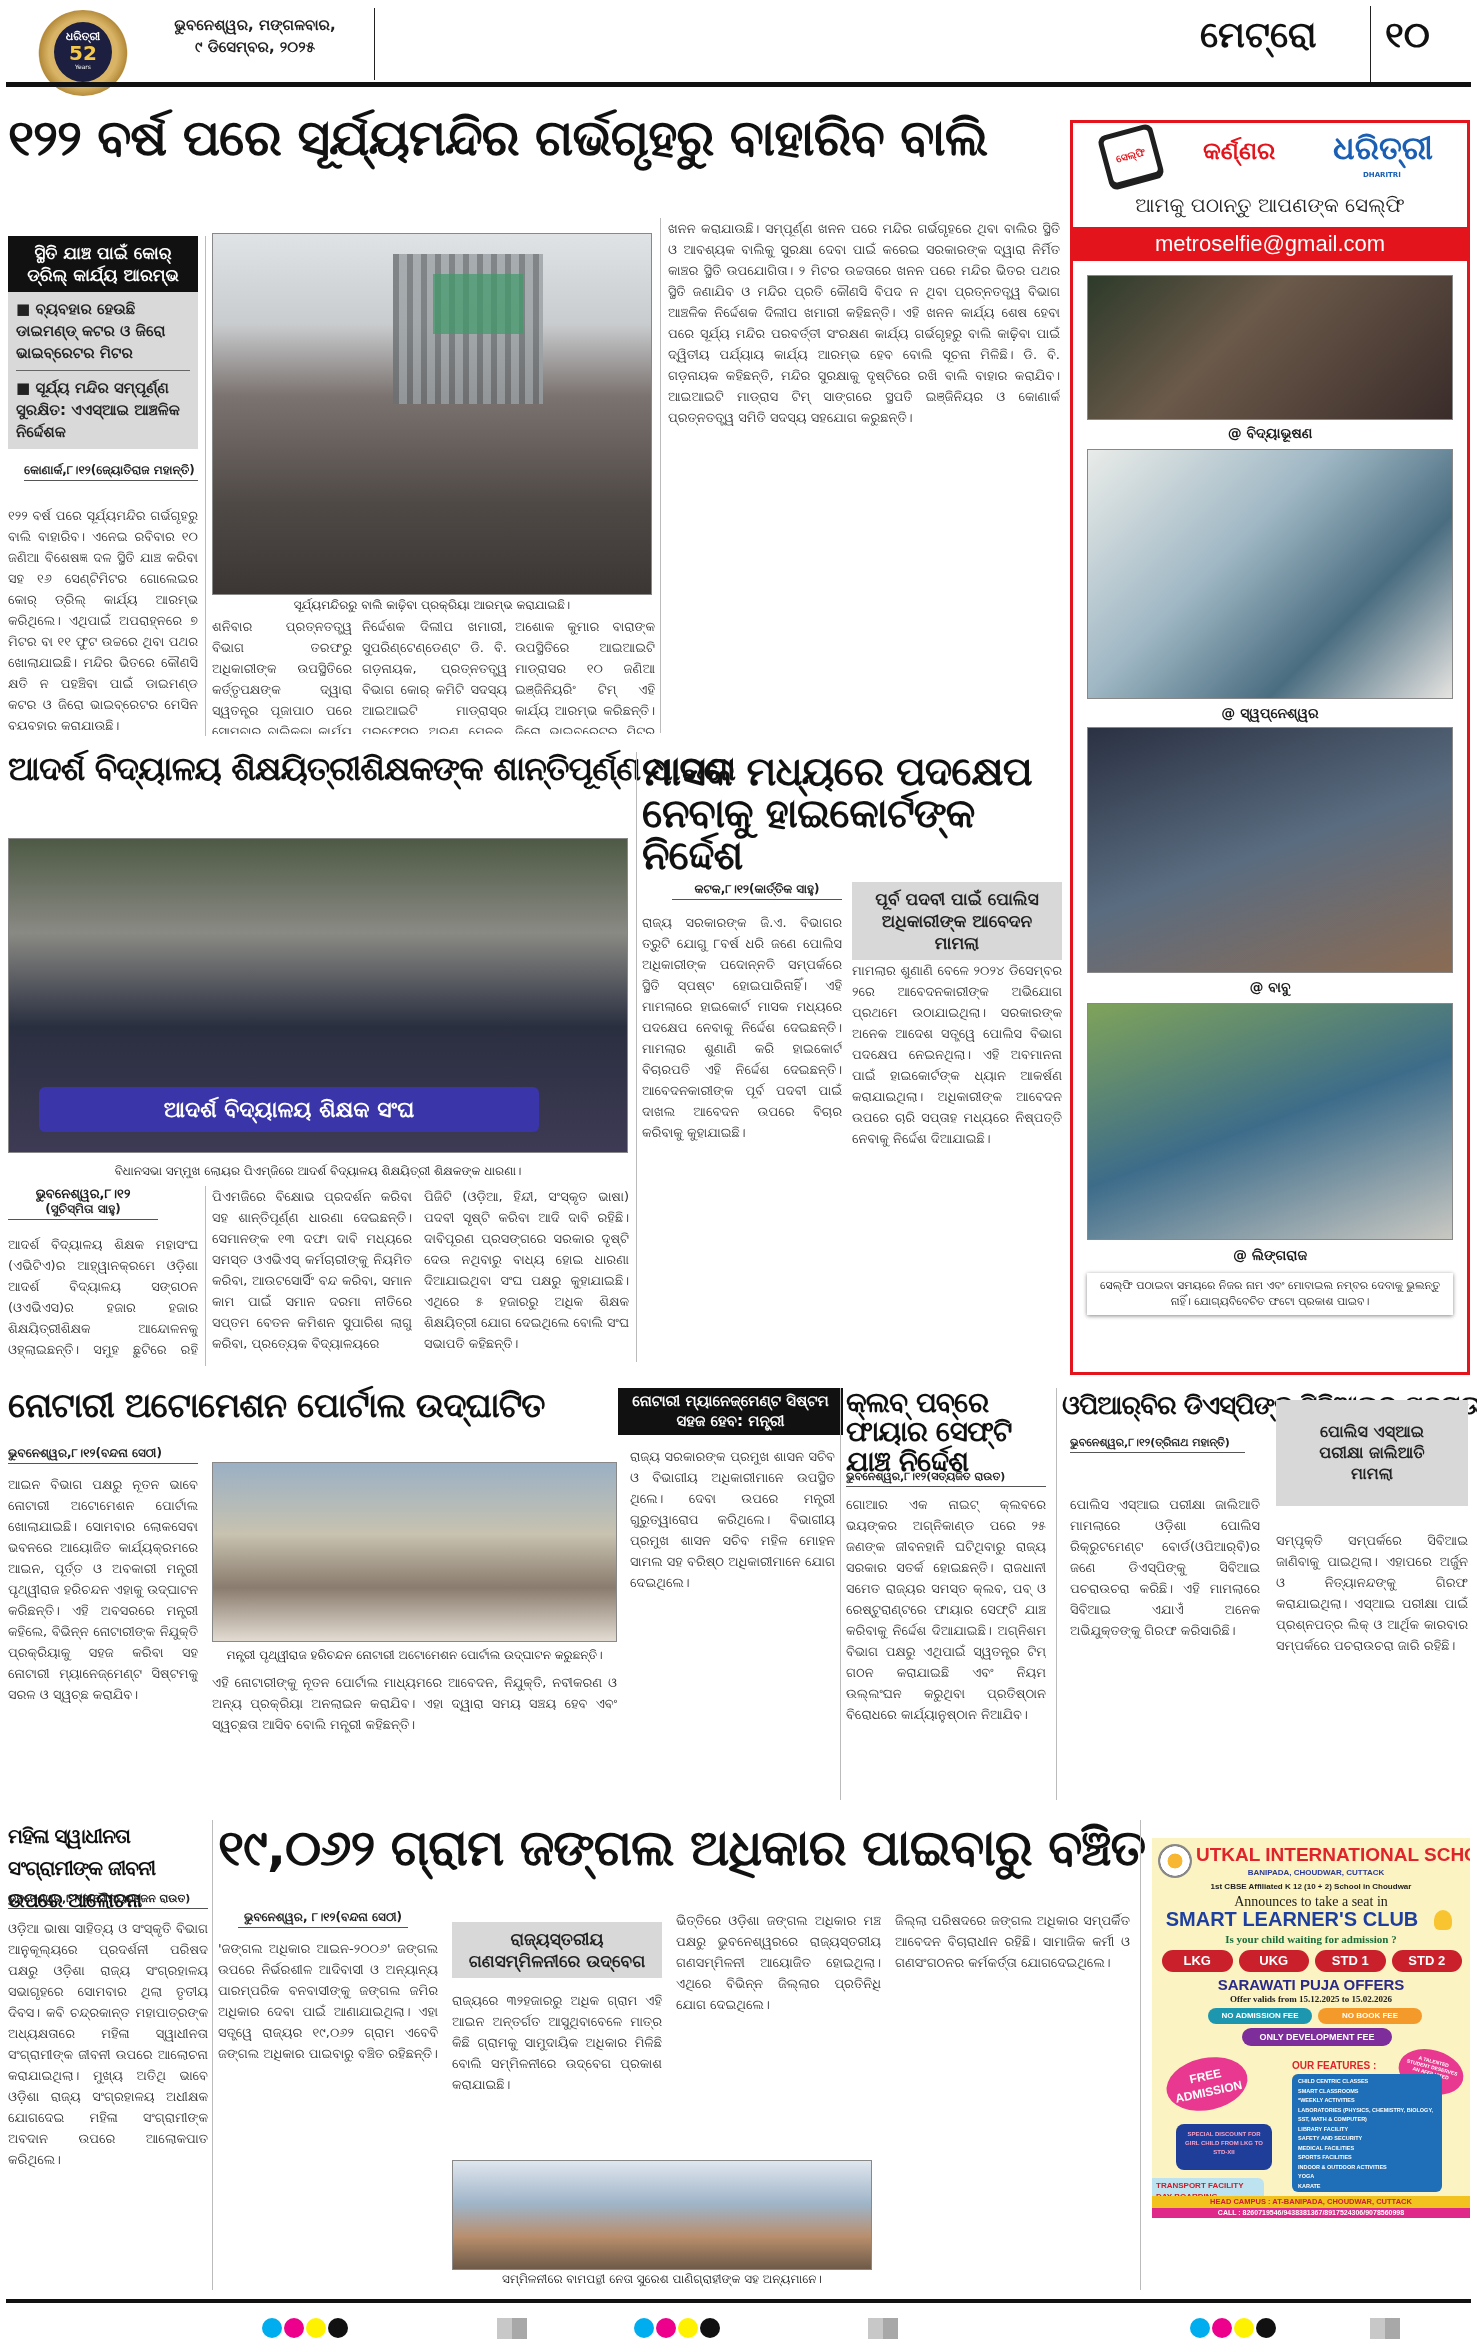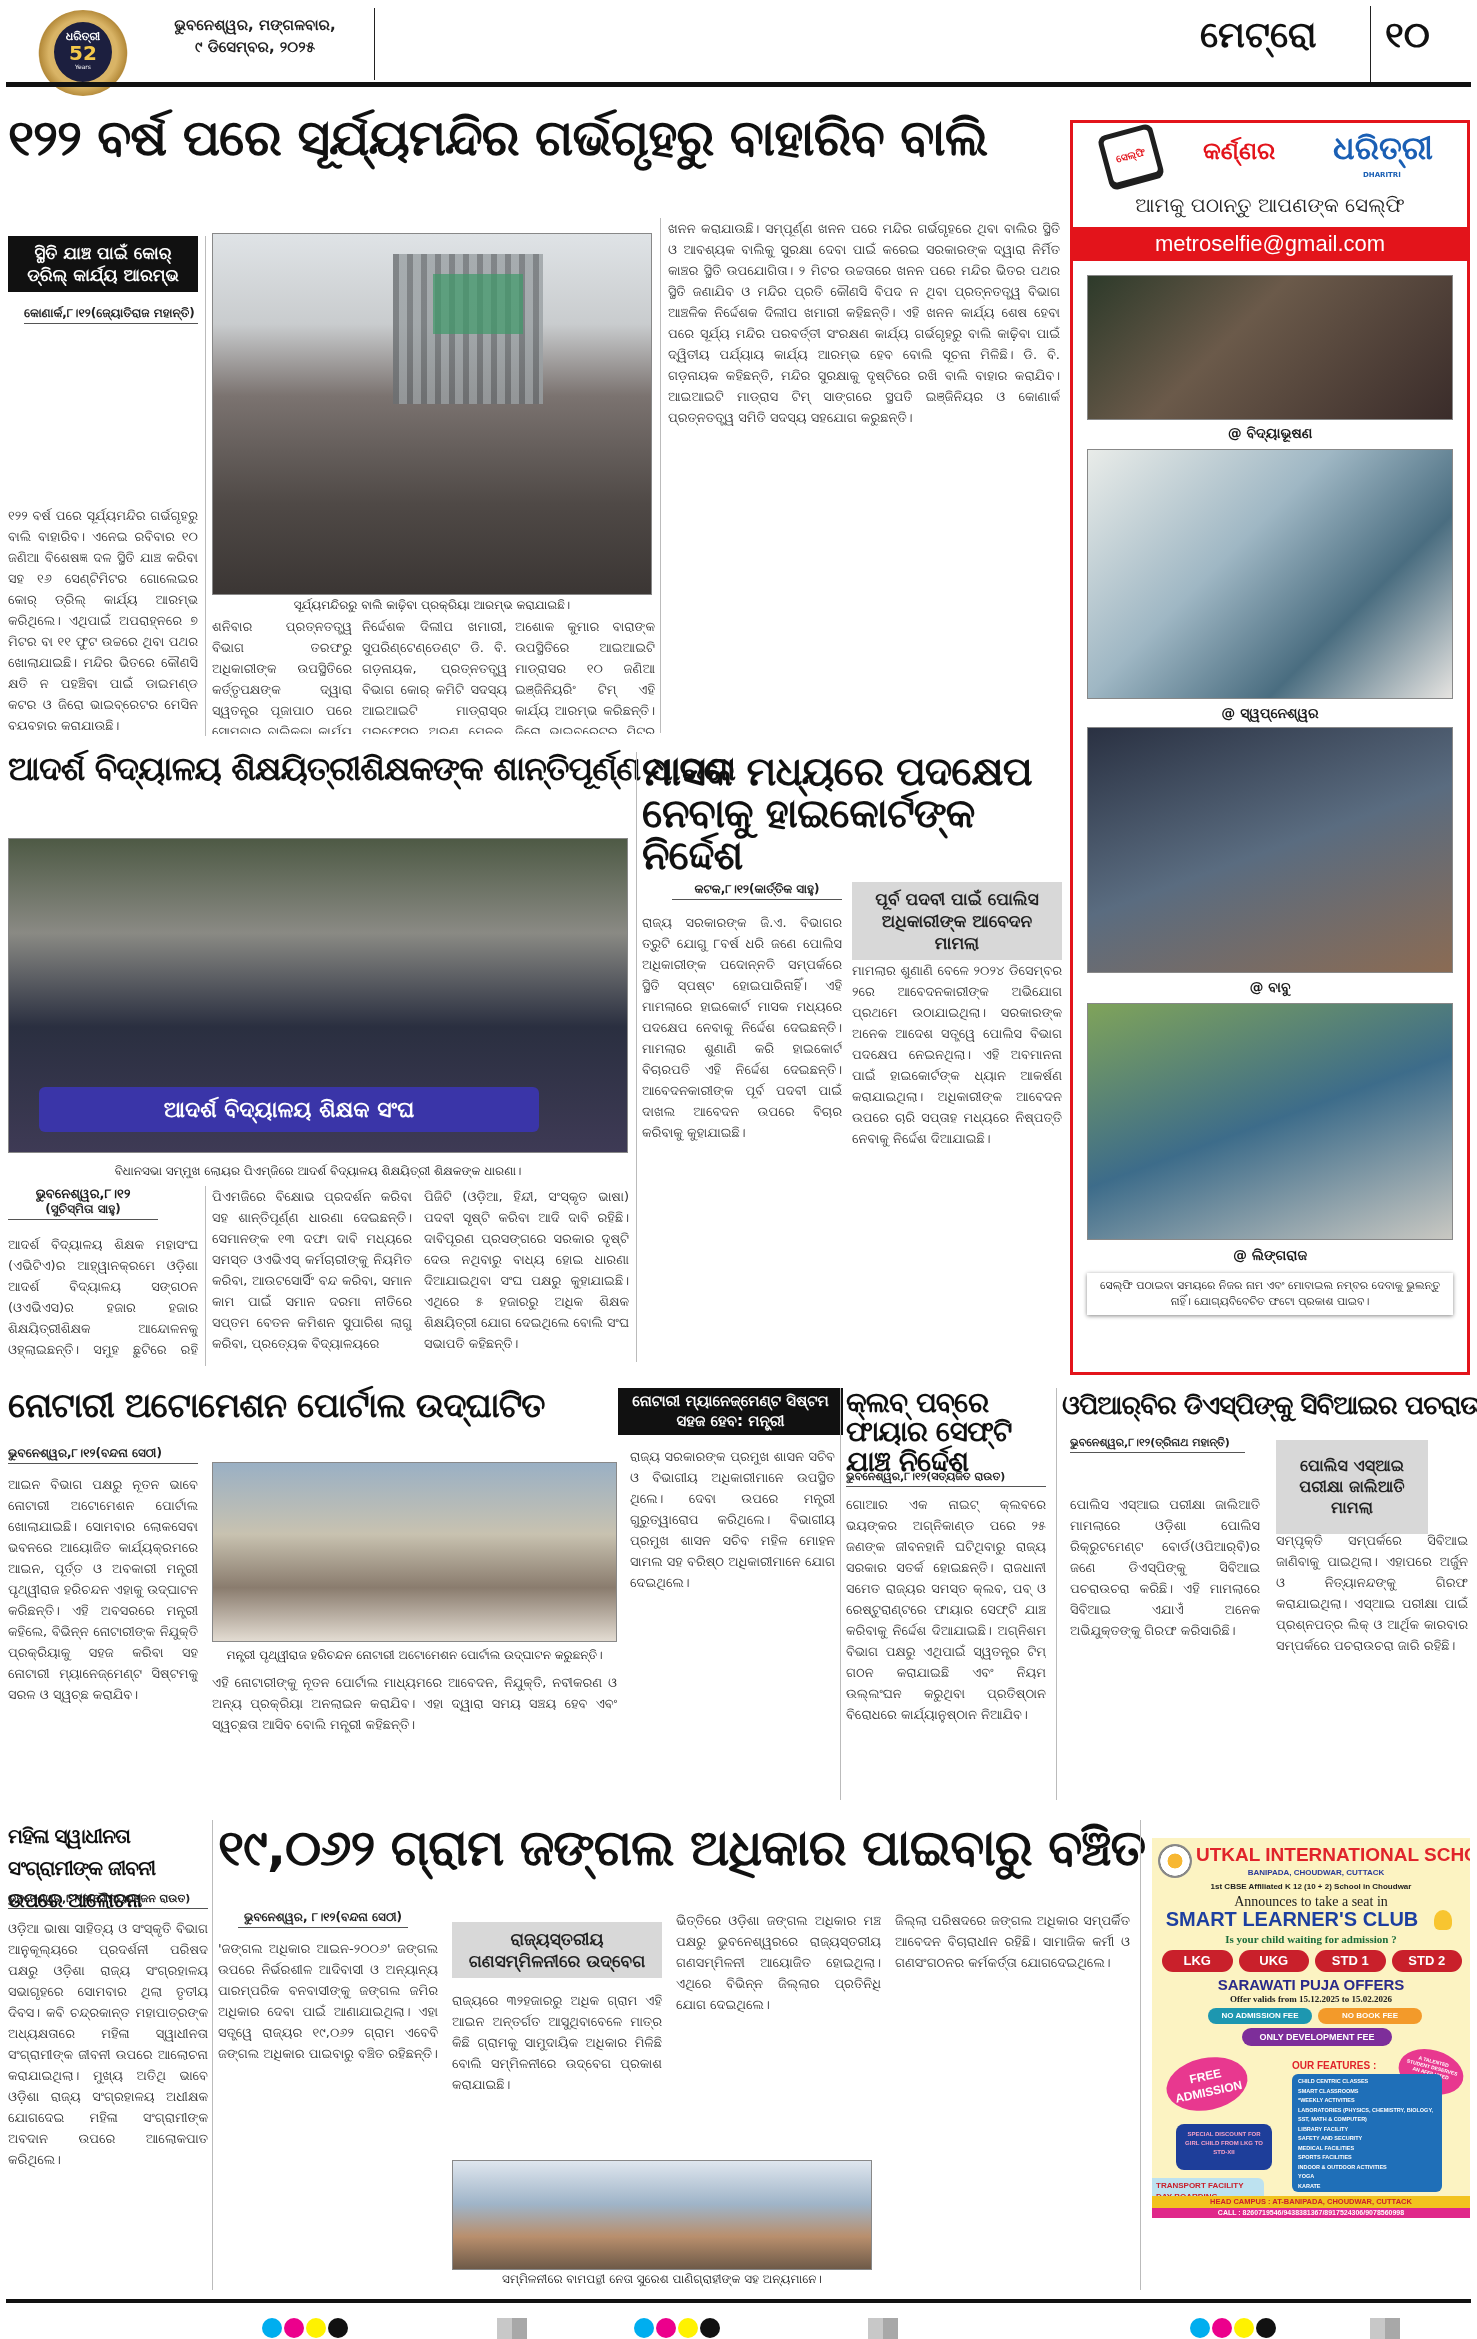--- a/index.html
+++ b/index.html
@@ -38,20 +38,24 @@
   <div class="abs" style="left:1200px;top:14px;font-size:36px;font-weight:bold;color:#111;">ମେଟ୍ରୋ</div>
   <div class="abs vrule" style="left:1370px;top:6px;height:76px;background:#222;"></div>
   <div class="abs" style="left:1385px;top:14px;font-size:36px;font-weight:bold;color:#111;">୧୦</div>
 </div>
 <div class="abs rule" style="left:6px;top:82px;width:1465px;height:5px;"></div>
 
 <div class="abs hl" style="left:8px;top:112px;width:1050px;font-size:50px;white-space:nowrap;">୧୨୨ ବର୍ଷ ପରେ ସୂର୍ଯ୍ୟମନ୍ଦିର ଗର୍ଭଗୃହରୁ ବାହାରିବ ବାଲି</div>
 
 <div class="abs" style="left:8px;top:236px;width:190px;">
   <div class="blackbox" style="font-size:17px;padding:6px 4px;">ସ୍ଥିତି ଯାଞ୍ଚ ପାଇଁ କୋର୍ ଡ୍ରିଲ୍ କାର୍ଯ୍ୟ ଆରମ୍ଭ</div>
+  <div style="background:#d9d9d9;padding:6px 8px;font-size:15px;font-weight:bold;line-height:22px;color:#222;">
+    <div style="border-bottom:1px solid #666;padding-bottom:6px;margin-bottom:6px;">■ <span>ବ୍ୟବହାର ହେଉଛି ଡାଇମଣ୍ଡ୍ କଟର ଓ ଜିରୋ ଭାଇବ୍ରେଟର ମିଟର</span></div>
+    <div>■ <span>ସୂର୍ଯ୍ୟ ମନ୍ଦିର ସମ୍ପୂର୍ଣ୍ଣ ସୁରକ୍ଷିତ: ଏଏସ୍ଆଇ ଆଞ୍ଚଳିକ ନିର୍ଦ୍ଦେଶକ</span></div>
+  </div>
   <div class="dateline" style="margin-top:14px;font-size:12px;margin-left:16px;">କୋଣାର୍କ,୮।୧୨(ଜ୍ୟୋତିରାଜ ମହାନ୍ତି)</div>
 </div>
 <div class="abs body-text" style="left:8px;top:505px;width:190px;height:225px;">୧୨୨ ବର୍ଷ ପରେ ସୂର୍ଯ୍ୟମନ୍ଦିର ଗର୍ଭଗୃହରୁ ବାଲି ବାହାରିବ। ଏନେଇ ରବିବାର ୧୦ ଜଣିଆ ବିଶେଷଜ୍ଞ ଦଳ ସ୍ଥିତି ଯାଞ୍ଚ କରିବା ସହ ୧୬ ସେଣ୍ଟିମିଟର ଗୋଲେଇର କୋର୍ ଡ୍ରିଲ୍ କାର୍ଯ୍ୟ ଆରମ୍ଭ କରିଥିଲେ। ଏଥିପାଇଁ ଅପରାହ୍ନରେ ୭ ମିଟର ବା ୧୧ ଫୁଟ ଉଚ୍ଚରେ ଥିବା ପଥର ଖୋଲାଯାଇଛି। ମନ୍ଦିର ଭିତରେ କୌଣସି କ୍ଷତି ନ ପହଞ୍ଚିବା ପାଇଁ ଡାଇମଣ୍ଡ କଟର ଓ ଜିରୋ ଭାଇବ୍ରେଟର ମେସିନ ବ୍ୟବହାର କରାଯାଉଛି।</div>
 
 <div class="abs photo" style="left:212px;top:233px;width:440px;height:362px;background:linear-gradient(180deg,#dfe3e6 0%,#c9ccce 25%,#7b7370 45%,#4f4946 75%,#3b3634 100%);">
   <div class="abs" style="left:180px;top:20px;width:150px;height:150px;background:repeating-linear-gradient(90deg,#6b6f72 0 6px,#9aa0a3 6px 14px);opacity:.8;"></div>
   <div class="abs" style="left:220px;top:40px;width:90px;height:60px;background:#3f9a6a;opacity:.7;"></div>
 </div>
 <div class="abs caption" style="left:212px;top:598px;width:440px;">ସୂର୍ଯ୍ୟମନ୍ଦିରରୁ ବାଲି କାଢ଼ିବା ପ୍ରକ୍ରିୟା ଆରମ୍ଭ କରାଯାଇଛି।</div>
 
@@ -114,21 +118,21 @@
 <div class="abs caption" style="left:212px;top:1648px;width:405px;">ମନ୍ତ୍ରୀ ପୃଥ୍ୱୀରାଜ ହରିଚନ୍ଦନ ନୋଟାରୀ ଅଟୋମେଶନ ପୋର୍ଟାଲ ଉଦ୍‌ଘାଟନ କରୁଛନ୍ତି।</div>
 <div class="abs body-text" style="left:212px;top:1672px;width:405px;height:128px;">ଏହି ନୋଟାରୀଙ୍କୁ ନୂତନ ପୋର୍ଟାଲ ମାଧ୍ୟମରେ ଆବେଦନ, ନିଯୁକ୍ତି, ନବୀକରଣ ଓ ଅନ୍ୟ ପ୍ରକ୍ରିୟା ଅନଲାଇନ କରାଯିବ। ଏହା ଦ୍ୱାରା ସମୟ ସଞ୍ଚୟ ହେବ ଏବଂ ସ୍ୱଚ୍ଛତା ଆସିବ ବୋଲି ମନ୍ତ୍ରୀ କହିଛନ୍ତି।</div>
 <div class="abs body-text" style="left:630px;top:1446px;width:205px;height:354px;">ରାଜ୍ୟ ସରକାରଙ୍କ ପ୍ରମୁଖ ଶାସନ ସଚିବ ଓ ବିଭାଗୀୟ ଅଧିକାରୀମାନେ ଉପସ୍ଥିତ ଥିଲେ। ଦେବା ଉପରେ ମନ୍ତ୍ରୀ ଗୁରୁତ୍ୱାରୋପ କରିଥିଲେ। ବିଭାଗୀୟ ପ୍ରମୁଖ ଶାସନ ସଚିବ ମହିଳ ମୋହନ ସାମଲ ସହ ବରିଷ୍ଠ ଅଧିକାରୀମାନେ ଯୋଗ ଦେଇଥିଲେ।</div>
 
 <div class="abs hl" style="left:846px;top:1388px;width:200px;font-size:28px;">କ୍ଲବ୍ ପବ୍‌ରେ ଫାୟାର ସେଫ୍‌ଟି ଯାଞ୍ଚ ନିର୍ଦ୍ଦେଶ</div>
 <div class="abs dateline" style="left:846px;top:1470px;width:200px;font-size:11px;">ଭୁବନେଶ୍ୱର,୮।୧୨(ସତ୍ୟଜିତ ରାଉତ)</div>
 <div class="abs body-text" style="left:846px;top:1494px;width:200px;height:306px;">ଗୋଆର ଏକ ନାଇଟ୍ କ୍ଲବରେ ଭୟଙ୍କର ଅଗ୍ନିକାଣ୍ଡ ପରେ ୨୫ ଜଣଙ୍କ ଜୀବନହାନି ଘଟିଥିବାରୁ ରାଜ୍ୟ ସରକାର ସତର୍କ ହୋଇଛନ୍ତି। ରାଜଧାନୀ ସମେତ ରାଜ୍ୟର ସମସ୍ତ କ୍ଲବ, ପବ୍ ଓ ରେଷ୍ଟୁରାଣ୍ଟରେ ଫାୟାର ସେଫ୍‌ଟି ଯାଞ୍ଚ କରିବାକୁ ନିର୍ଦ୍ଦେଶ ଦିଆଯାଇଛି। ଅଗ୍ନିଶମ ବିଭାଗ ପକ୍ଷରୁ ଏଥିପାଇଁ ସ୍ୱତନ୍ତ୍ର ଟିମ୍ ଗଠନ କରାଯାଇଛି ଏବଂ ନିୟମ ଉଲ୍ଲଂଘନ କରୁଥିବା ପ୍ରତିଷ୍ଠାନ ବିରୋଧରେ କାର୍ଯ୍ୟାନୁଷ୍ଠାନ ନିଆଯିବ।</div>
 
 <div class="abs hl" style="left:1062px;top:1392px;width:410px;font-size:26px;white-space:nowrap;">ଓପିଆର୍‌ବିର ଡିଏସ୍‌ପିଙ୍କୁ ସିବିଆଇର ପଚରାଉଚରା</div>
 <div class="abs dateline" style="left:1070px;top:1436px;width:175px;font-size:11px;">ଭୁବନେଶ୍ୱର,୮।୧୨(ତ୍ରିନାଥ ମହାନ୍ତି)</div>
-<div class="abs greybox" style="left:1276px;top:1440px;width:152px;padding:16px;font-size:16px;">ପୋଲିସ ଏସ୍ଆଇ ପରୀକ୍ଷା ଜାଲିଆତି ମାମଲା</div>
+<div class="abs greybox" style="left:1276px;top:1400px;width:192px;padding:22px;font-size:16px;">ପୋଲିସ ଏସ୍ଆଇ ପରୀକ୍ଷା ଜାଲିଆତି ମାମଲା</div>
 <div class="abs body-text" style="left:1070px;top:1494px;width:190px;height:306px;">ପୋଲିସ ଏସ୍ଆଇ ପରୀକ୍ଷା ଜାଲିଆତି ମାମଲାରେ ଓଡ଼ିଶା ପୋଲିସ ରିକ୍ରୁଟମେଣ୍ଟ ବୋର୍ଡ(ଓପିଆର୍‌ବି)ର ଜଣେ ଡିଏସ୍‌ପିଙ୍କୁ ସିବିଆଇ ପଚରାଉଚରା କରିଛି। ଏହି ମାମଲାରେ ସିବିଆଇ ଏଯାଏଁ ଅନେକ ଅଭିଯୁକ୍ତଙ୍କୁ ଗିରଫ କରିସାରିଛି।</div>
 <div class="abs body-text" style="left:1276px;top:1530px;width:192px;height:270px;">ସମ୍ପୃକ୍ତି ସମ୍ପର୍କରେ ସିବିଆଇ ଜାଣିବାକୁ ପାଇଥିଲା। ଏହାପରେ ଅର୍ଜୁନ ଓ ନିତ୍ୟାନନ୍ଦଙ୍କୁ ଗିରଫ କରାଯାଇଥିଲା। ଏସ୍ଆଇ ପରୀକ୍ଷା ପାଇଁ ପ୍ରଶ୍ନପତ୍ର ଲିକ୍ ଓ ଆର୍ଥିକ କାରବାର ସମ୍ପର୍କରେ ପଚରାଉଚରା ଜାରି ରହିଛି।</div>
 
 <div class="abs hl" style="left:8px;top:1820px;width:200px;font-size:20px;line-height:32px;">ମହିଳା ସ୍ୱାଧୀନତା ସଂଗ୍ରାମୀଙ୍କ ଜୀବନୀ ଉପରେ ଆଲୋଚନା</div>
 <div class="abs dateline" style="left:8px;top:1892px;width:200px;font-size:11px;">ଭୁବନେଶ୍ୱର,୮।୧୨(ସୌମ୍ୟରଞ୍ଜନ ରାଉତ)</div>
 <div class="abs body-text" style="left:8px;top:1918px;width:200px;height:370px;">ଓଡ଼ିଆ ଭାଷା ସାହିତ୍ୟ ଓ ସଂସ୍କୃତି ବିଭାଗ ଆନୁକୂଲ୍ୟରେ ପ୍ରଦର୍ଶନୀ ପରିଷଦ ପକ୍ଷରୁ ଓଡ଼ିଶା ରାଜ୍ୟ ସଂଗ୍ରହାଳୟ ସଭାଗୃହରେ ସୋମବାର ଥିଲା ତୃତୀୟ ଦିବସ। କବି ଚନ୍ଦ୍ରକାନ୍ତ ମହାପାତ୍ରଙ୍କ ଅଧ୍ୟକ୍ଷତାରେ ମହିଳା ସ୍ୱାଧୀନତା ସଂଗ୍ରାମୀଙ୍କ ଜୀବନୀ ଉପରେ ଆଲୋଚନା କରାଯାଇଥିଲା। ମୁଖ୍ୟ ଅତିଥି ଭାବେ ଓଡ଼ିଶା ରାଜ୍ୟ ସଂଗ୍ରହାଳୟ ଅଧୀକ୍ଷକ ଯୋଗଦେଇ ମହିଳା ସଂଗ୍ରାମୀଙ୍କ ଅବଦାନ ଉପରେ ଆଲୋକପାତ କରିଥିଲେ।</div>
 
 <div class="abs hl" style="left:218px;top:1822px;width:920px;font-size:50px;white-space:nowrap;">୧୯,୦୬୨ ଗ୍ରାମ ଜଙ୍ଗଲ ଅଧିକାର ପାଇବାରୁ ବଞ୍ଚିତ</div>
 <div class="abs dateline" style="left:238px;top:1910px;width:170px;text-align:center;font-size:12px;">ଭୁବନେଶ୍ୱର, ୮।୧୨(ବନ୍ଦନା ସେଠୀ)</div>
 <div class="abs greybox" style="left:452px;top:1922px;width:210px;padding:6px;font-size:17px;">ରାଜ୍ୟସ୍ତରୀୟ ଗଣସମ୍ମିଳନୀରେ ଉଦ୍‌ବେଗ</div>

